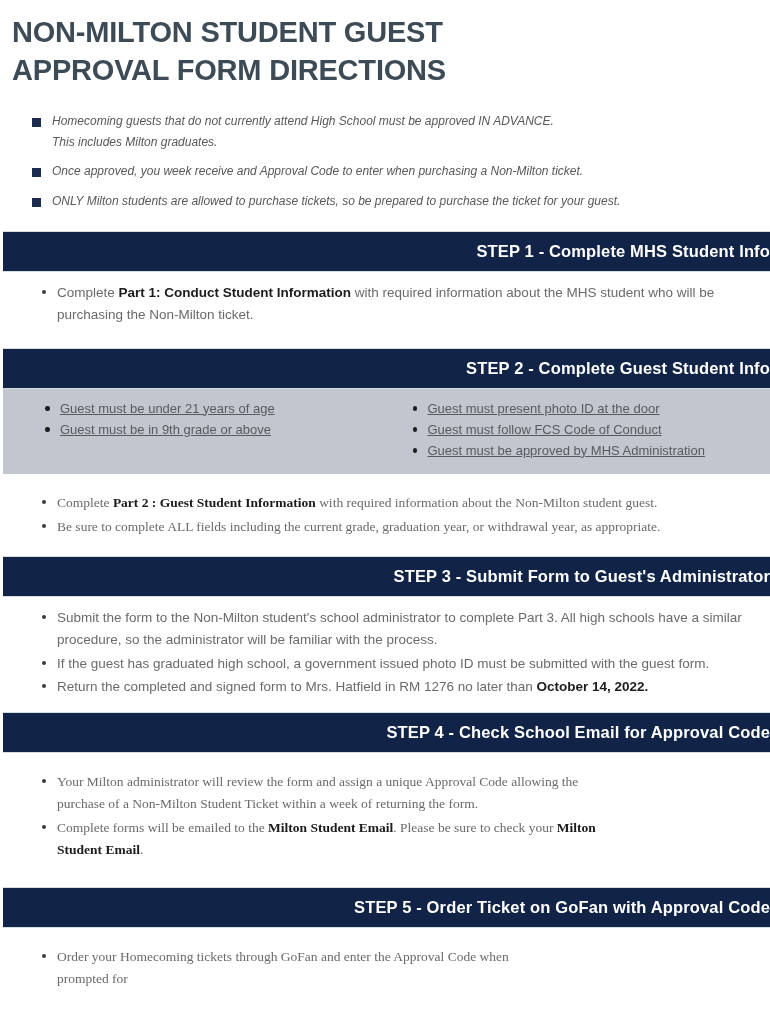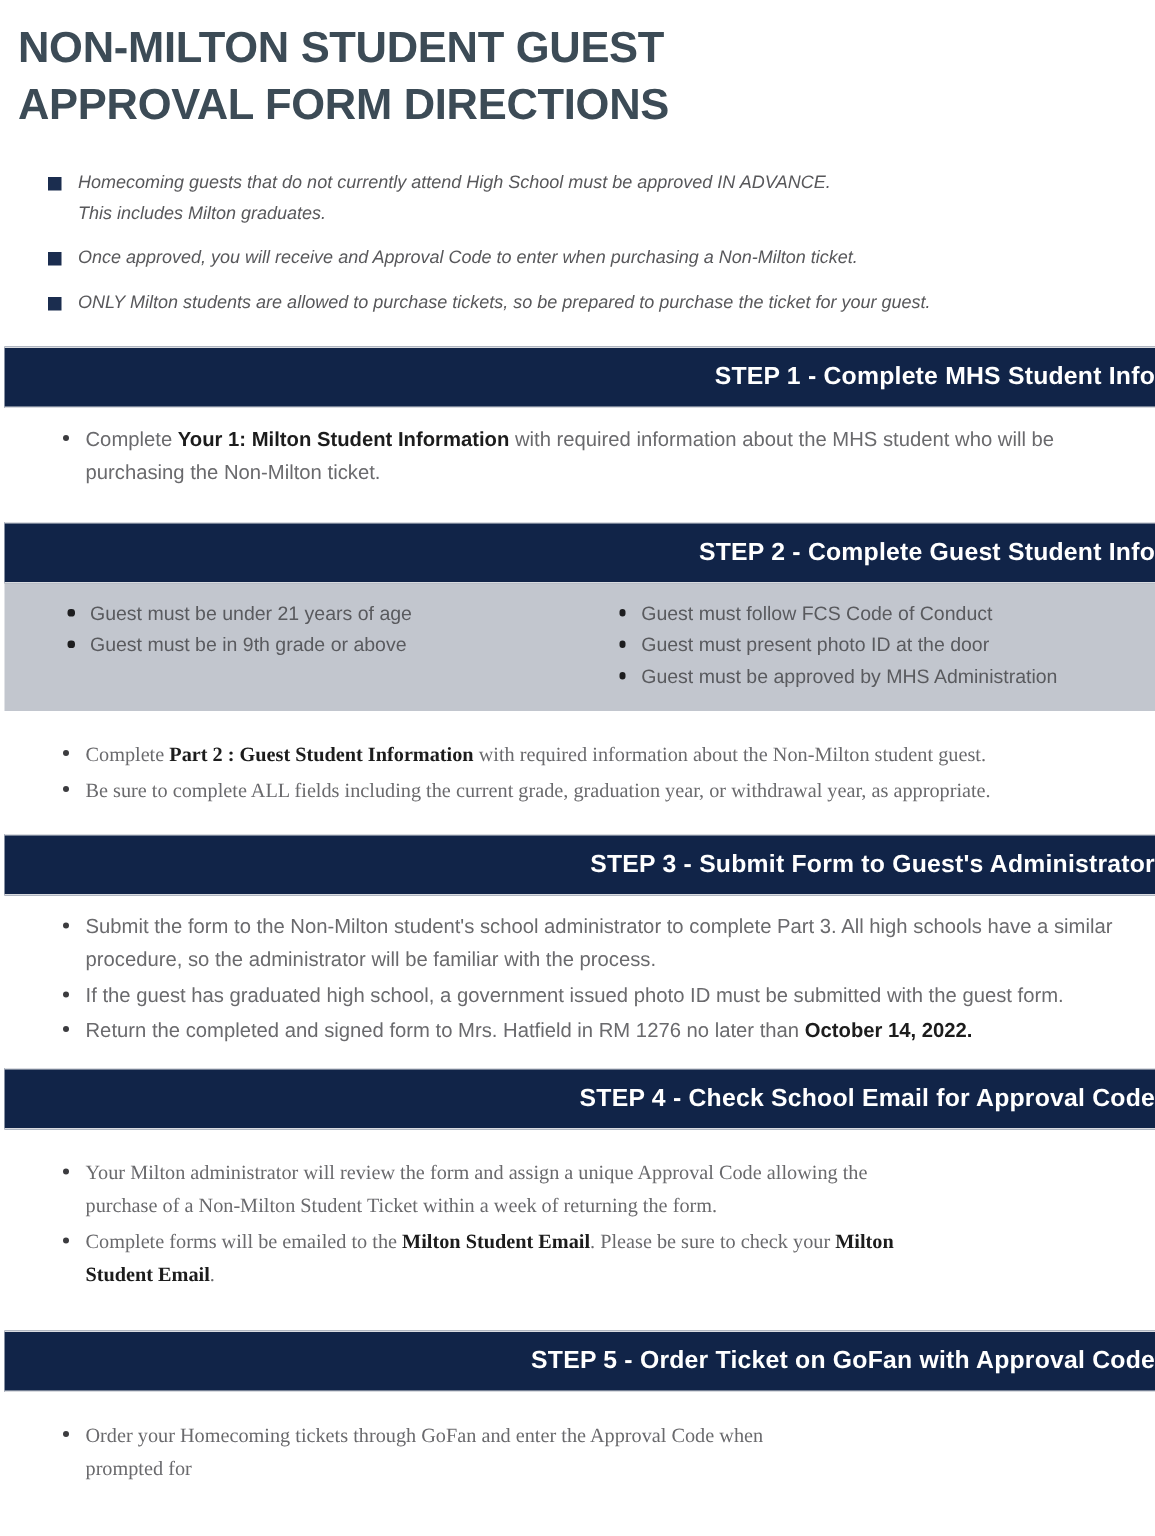--- a/index.html
+++ b/index.html
@@ -120,20 +120,21 @@
   .gray-col {
     flex: 0 0 50%;
     box-sizing: border-box;
   }
   .gray-col:last-child { padding-left: 14px; }
   .gray-band ul.dot-list > li {
     color: #595a5e;
     font-size: 13px;
     line-height: 1.55;
     margin-bottom: 1px;
+    text-decoration: underline;
   }
   .gray-band ul.dot-list > li::before {
     background: #1d1d1f;
     width: 4.5px;
     height: 4.5px;
     top: 7.5px;
   }
   .spacer-12 { height: 12px; }
   .spacer-16 { height: 16px; }
   .spacer-20 { height: 20px; }
@@ -154,54 +155,54 @@
   <div class="intro">
 
     <div class="intro-item">
       <span class="sq-marker"></span>
       <span>Homecoming guests that do not currently attend High School must be approved IN ADVANCE.</span><br>
       <span>This includes Milton graduates.</span>
     </div>
 
     <div class="intro-item">
       <span class="sq-marker"></span>
-      <span>Once approved, you will receive and Approval Code to enter when purchasing a Non-Milton ticket.</span>
+      <span>Once approved, you week receive and Approval Code to enter when purchasing a Non-Milton ticket.</span>
     </div>
 
     <div class="intro-item">
       <span class="sq-marker"></span>
       <span>ONLY Milton students are allowed to purchase tickets, so be prepared to purchase the ticket for your guest.</span>
     </div>
 
   </div>
 
   <div class="spacer-20"></div>
 
   <div class="step-bar">STEP 1 - Complete MHS Student Info</div>
   <div class="step-body">
     <ul class="dot-list">
-      <li><span>Complete </span><b>Your 1: Milton Student Information</b><span> with required information about the MHS student who will be purchasing the Non-Milton ticket.</span></li>
+      <li><span>Complete </span><b>Part 1: Conduct Student Information</b><span> with required information about the MHS student who will be purchasing the Non-Milton ticket.</span></li>
     </ul>
   </div>
 
   <div class="spacer-20"></div>
 
   <div class="step-bar">STEP 2 - Complete Guest Student Info</div>
 
   <div class="gray-band">
     <div class="gray-col">
       <ul class="dot-list">
         <li>Guest must be under 21 years of age</li>
         <li>Guest must be in 9th grade or above</li>
       </ul>
     </div>
     <div class="gray-col">
       <ul class="dot-list">
+        <li>Guest must present photo ID at the door</li>
         <li>Guest must follow FCS Code of Conduct</li>
-        <li>Guest must present photo ID at the door</li>
         <li>Guest must be approved by MHS Administration</li>
       </ul>
     </div>
   </div>
 
   <div class="step-body loose">
     <ul class="dot-list">
       <li><span>Complete </span><b>Part 2 : Guest Student Information</b><span> with required information about the Non-Milton student guest.</span></li>
       <li><span>Be sure to complete ALL fields including the current grade, graduation year, or withdrawal year, as appropriate.</span></li>
     </ul>

